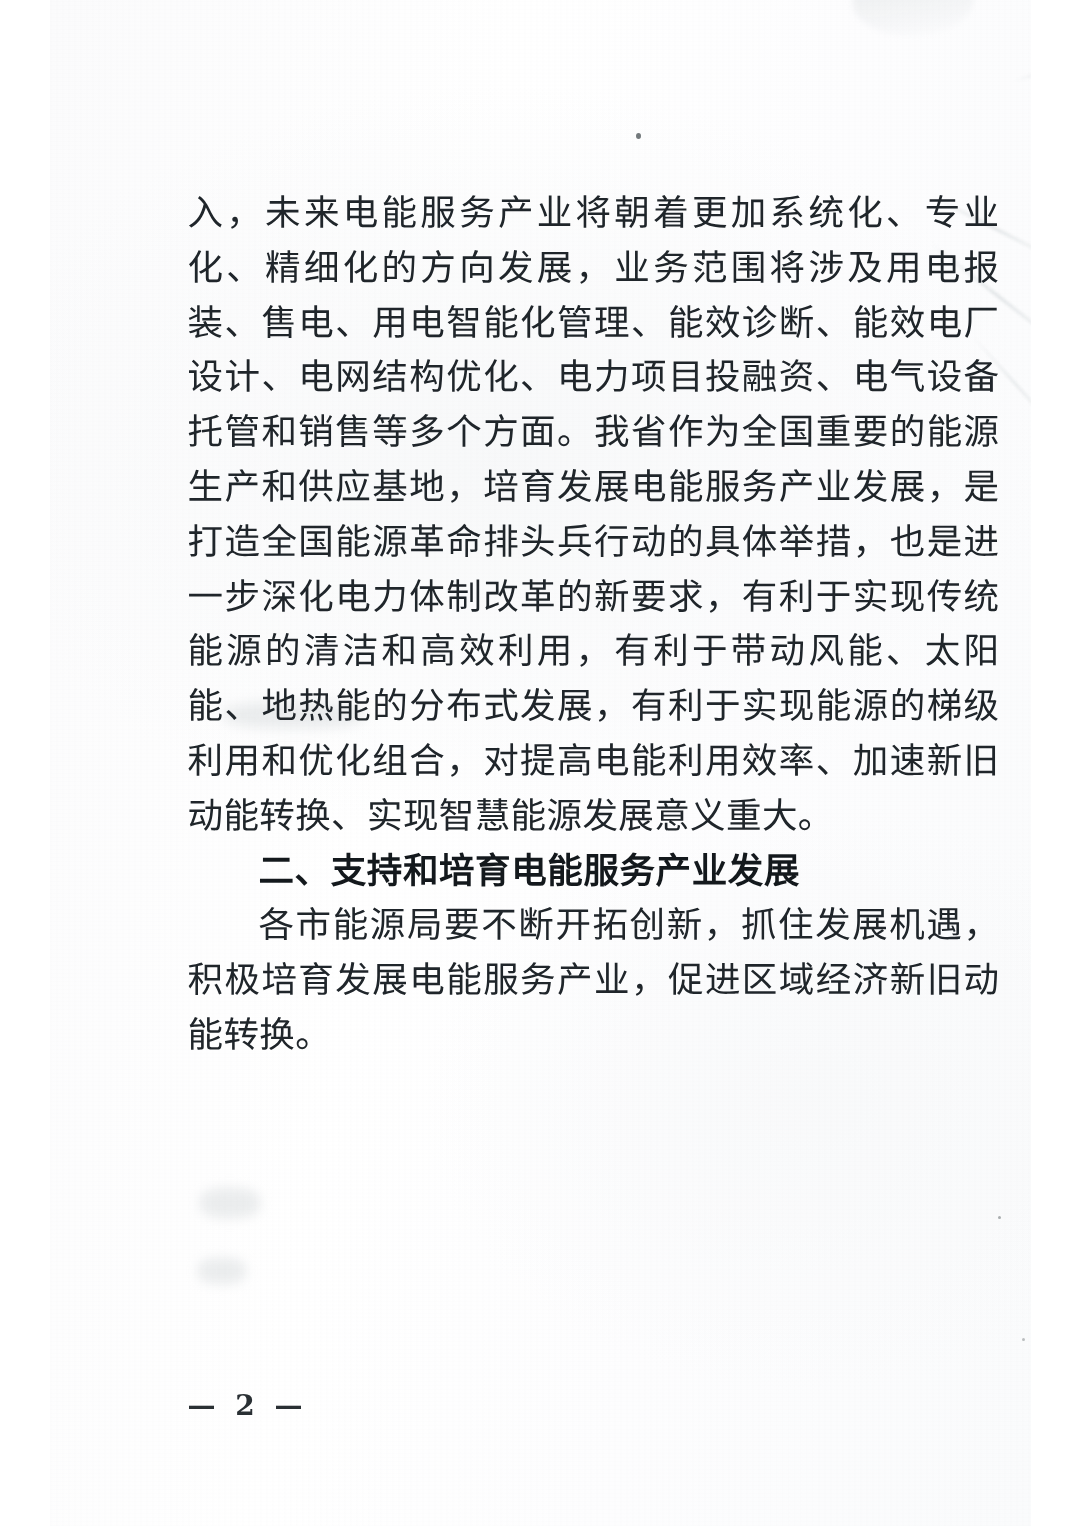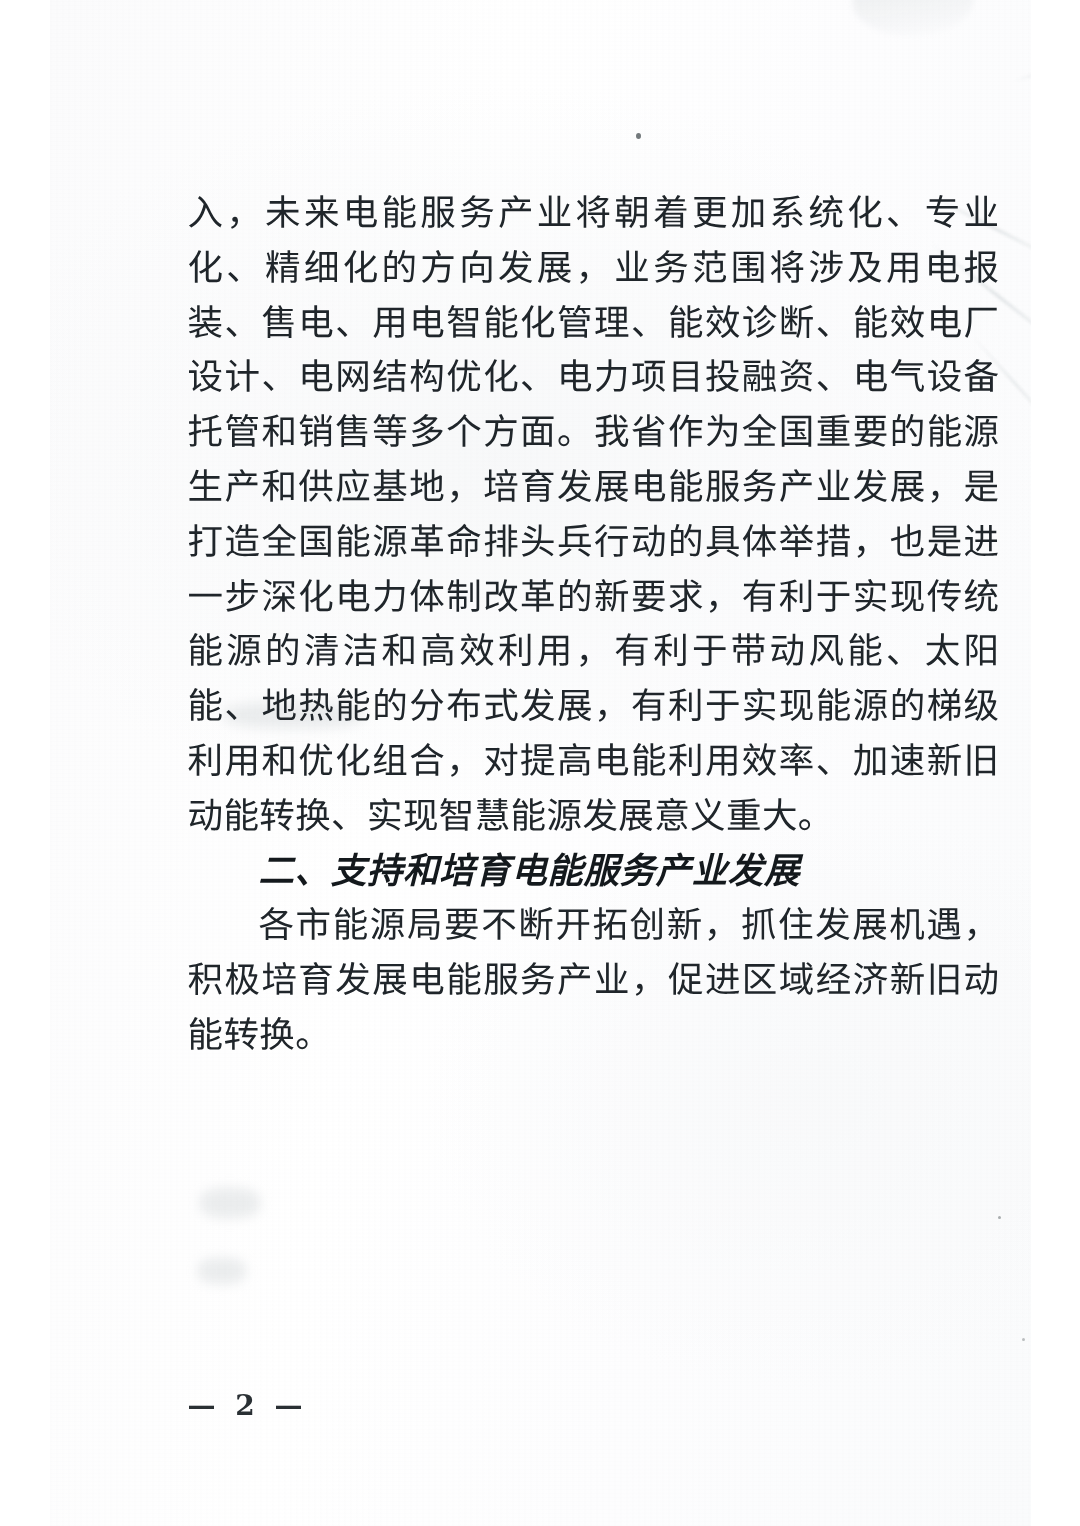--- a/index.html
+++ b/index.html
@@ -114,21 +114,20 @@
   .heading {
     margin: 0;
     font-size: 35.5px;
     line-height: 54.8px;
     letter-spacing: 0.6px;
     color: #14191d;
     font-weight: 700;
     font-family: "DejaVu Sans", "Liberation Sans", sans-serif;
     text-indent: 2em;
     text-align: left;
-    font-style: italic;
   }
 
   
   .page-footer {
     position: absolute;
     top: 1389px;
     left: 138px;
     font-size: 28px;
     line-height: 34px;
     letter-spacing: 5px;

